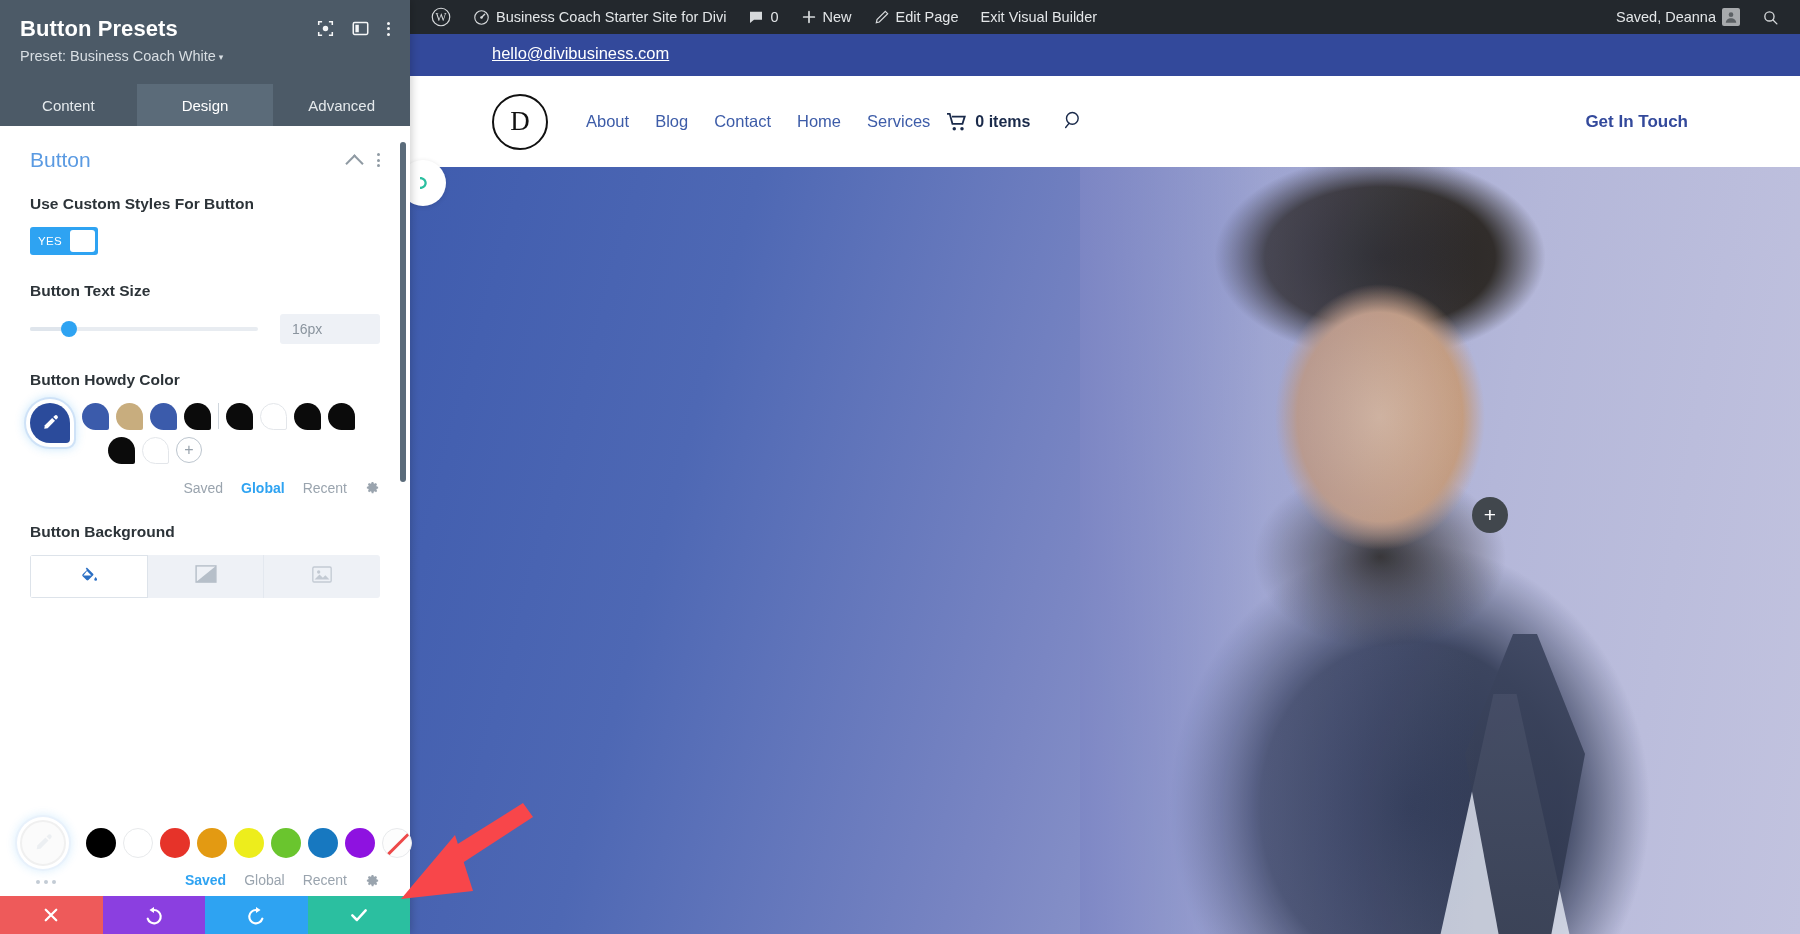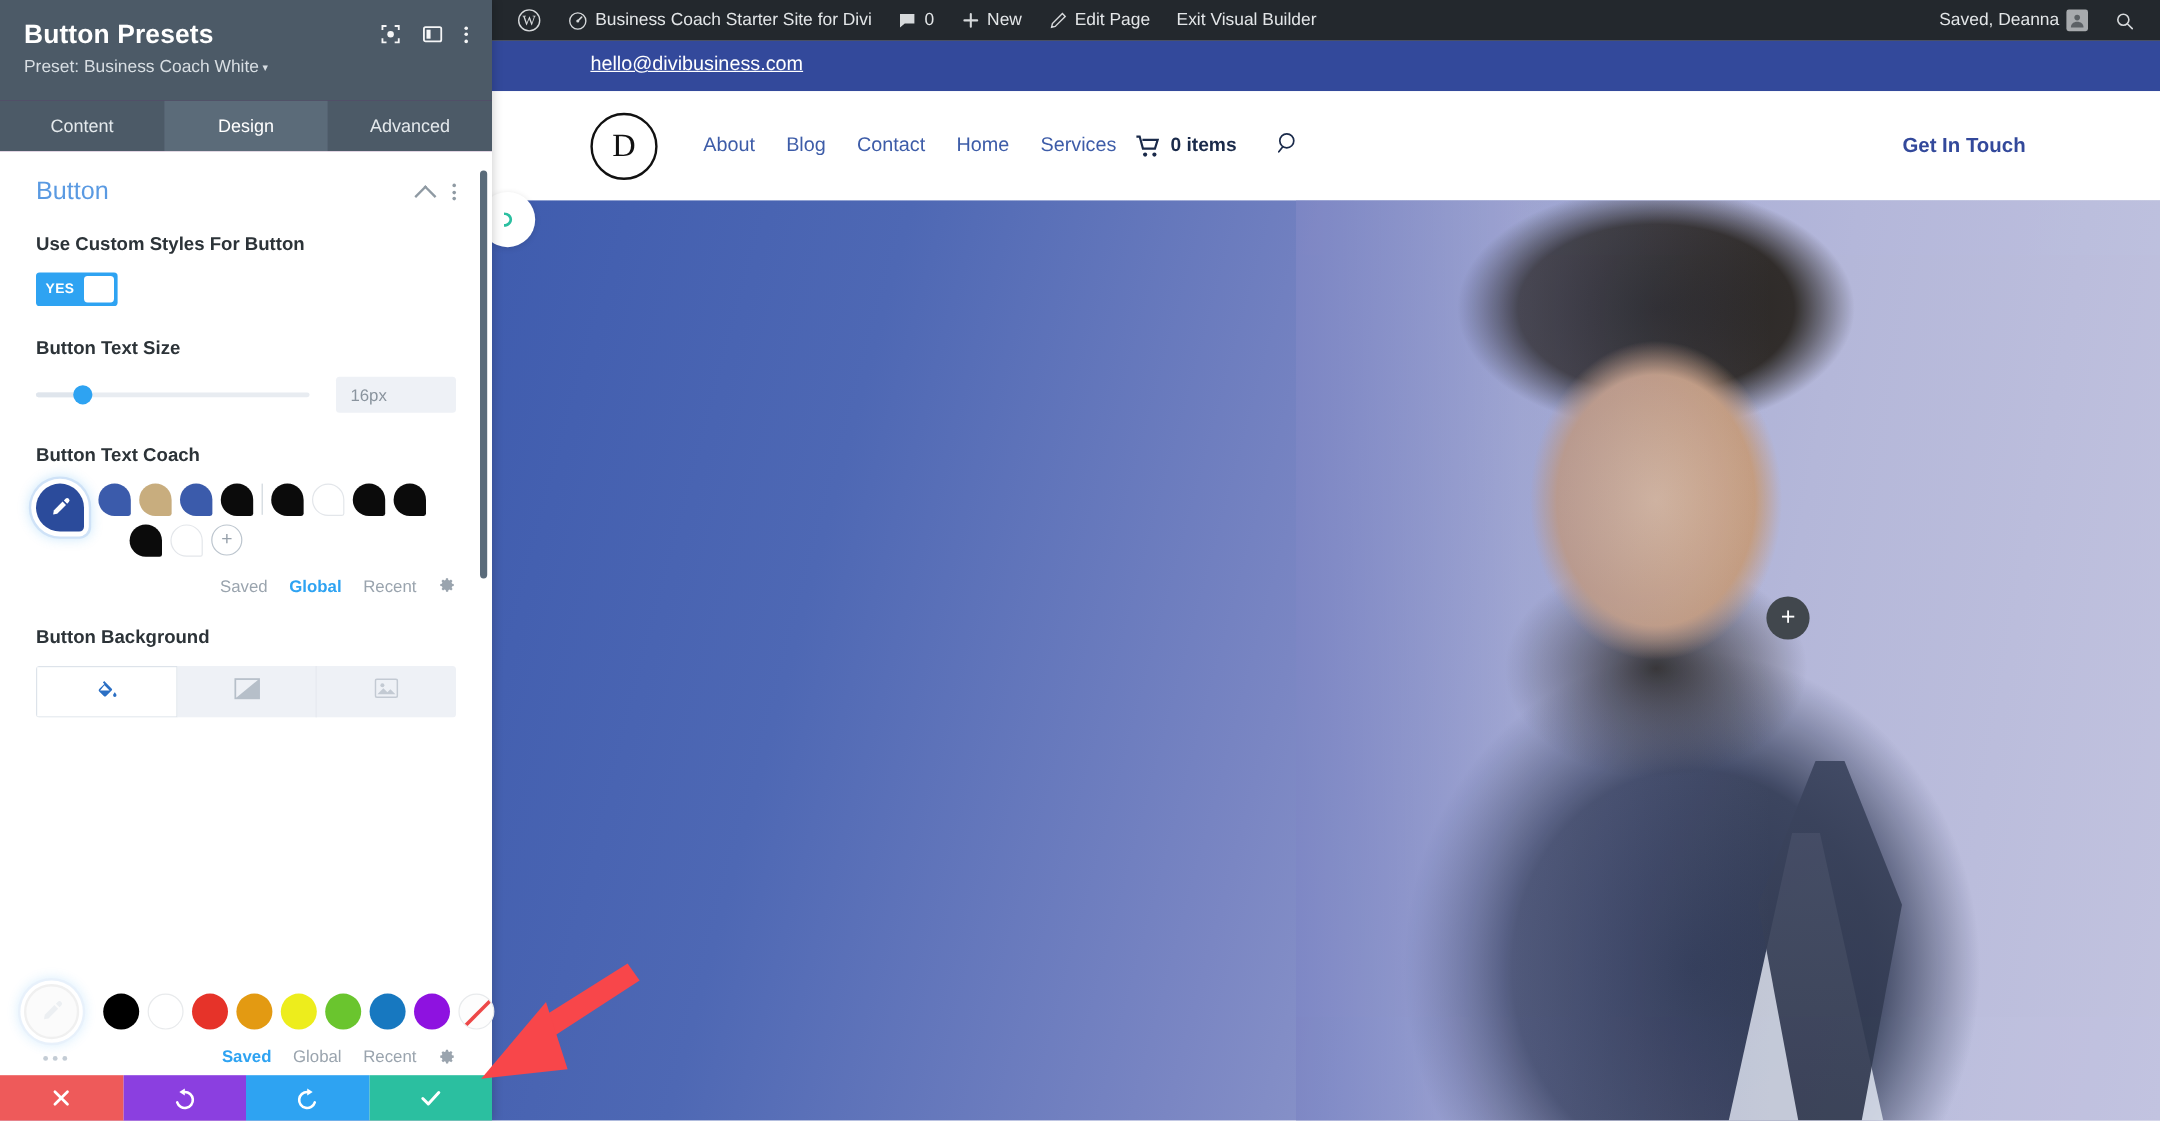--- a/index.html
+++ b/index.html
@@ -48,21 +48,21 @@
   .kebab { display:flex; flex-direction:column; gap:2.5px; cursor:pointer;}
   .kebab i { width:3px;height:3px;border-radius:50%;background:#8f9aa3; display:block;}
 
   .field-label { font-size:15.5px; color:#2c3338; font-weight:bold; line-height:1.35; margin-bottom:12px; }
   .field { margin-bottom:26px; }
 
   .toggle {
     width:68px; height:28px; border-radius:3px; background:#2ea3f2; display:flex; align-items:center;
     cursor:pointer; overflow:hidden;
   }
-  .toggle .yes { color:#fff; font-size:11.5px; font-weight:bold; padding:0 8px; letter-spacing:.3px;}
+  .toggle .yes { color:#fff; font-size:11.5px; font-weight:normal; padding:0 8px; letter-spacing:.3px;}
   .toggle .knob { width:32px; height:22px; background:#fff; border-radius:3px; margin-right:3px;}
 
   .slider-row { display:flex; align-items:center; gap:22px; }
   .slider-track { flex:1; height:4px; background:#e8ecf1; border-radius:2px; position:relative; }
   .slider-fill { position:absolute; left:0; top:0; height:4px; width:15%; background:#dfe5ec; border-radius:2px;}
   .slider-knob { position:absolute; left:13.5%; top:-6px; width:16px;height:16px;border-radius:50%;background:#2ea3f2;}
   .slider-value {
     width:100px; height:30px; background:#eef1f6; border-radius:3px;
     display:flex; align-items:center; padding-left:12px; color:#8a949e; font-size:14px;
   }
@@ -293,21 +293,21 @@
         <div class="slider-row">
           <div class="slider-track">
             <div class="slider-fill"></div>
             <div class="slider-knob"></div>
           </div>
           <div class="slider-value">16px</div>
         </div>
       </div>
 
       <div class="field">
-        <div class="field-label">Button Text Coach</div>
+        <div class="field-label">Button Howdy Color</div>
         <div class="picker-row">
           <div class="sw-picker">
             <svg width="20" height="20" viewBox="0 0 24 24">
                 <path d="M17.5 3.2a2.3 2.3 0 0 1 3.3 3.3l-1.6 1.6-3.3-3.3 1.6-1.6z" fill="#fff"></path>
                 <path d="M14.6 6l3.4 3.4L9.2 18.2l-4.1.7.7-4.1L14.6 6z" fill="#fff"></path>
               </svg>
           </div>
           <div class="swatch-grid">
             <span class="sw" style="background:#3b5bab"></span>
             <span class="sw" style="background:#c8ad7e"></span>

